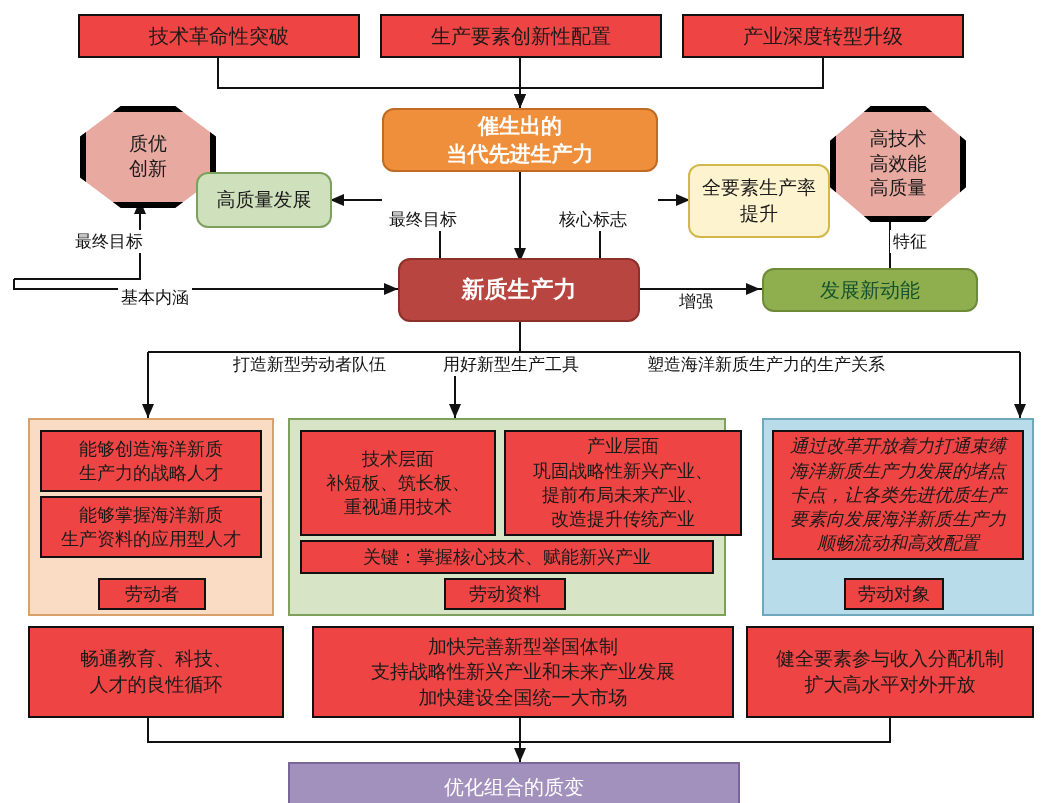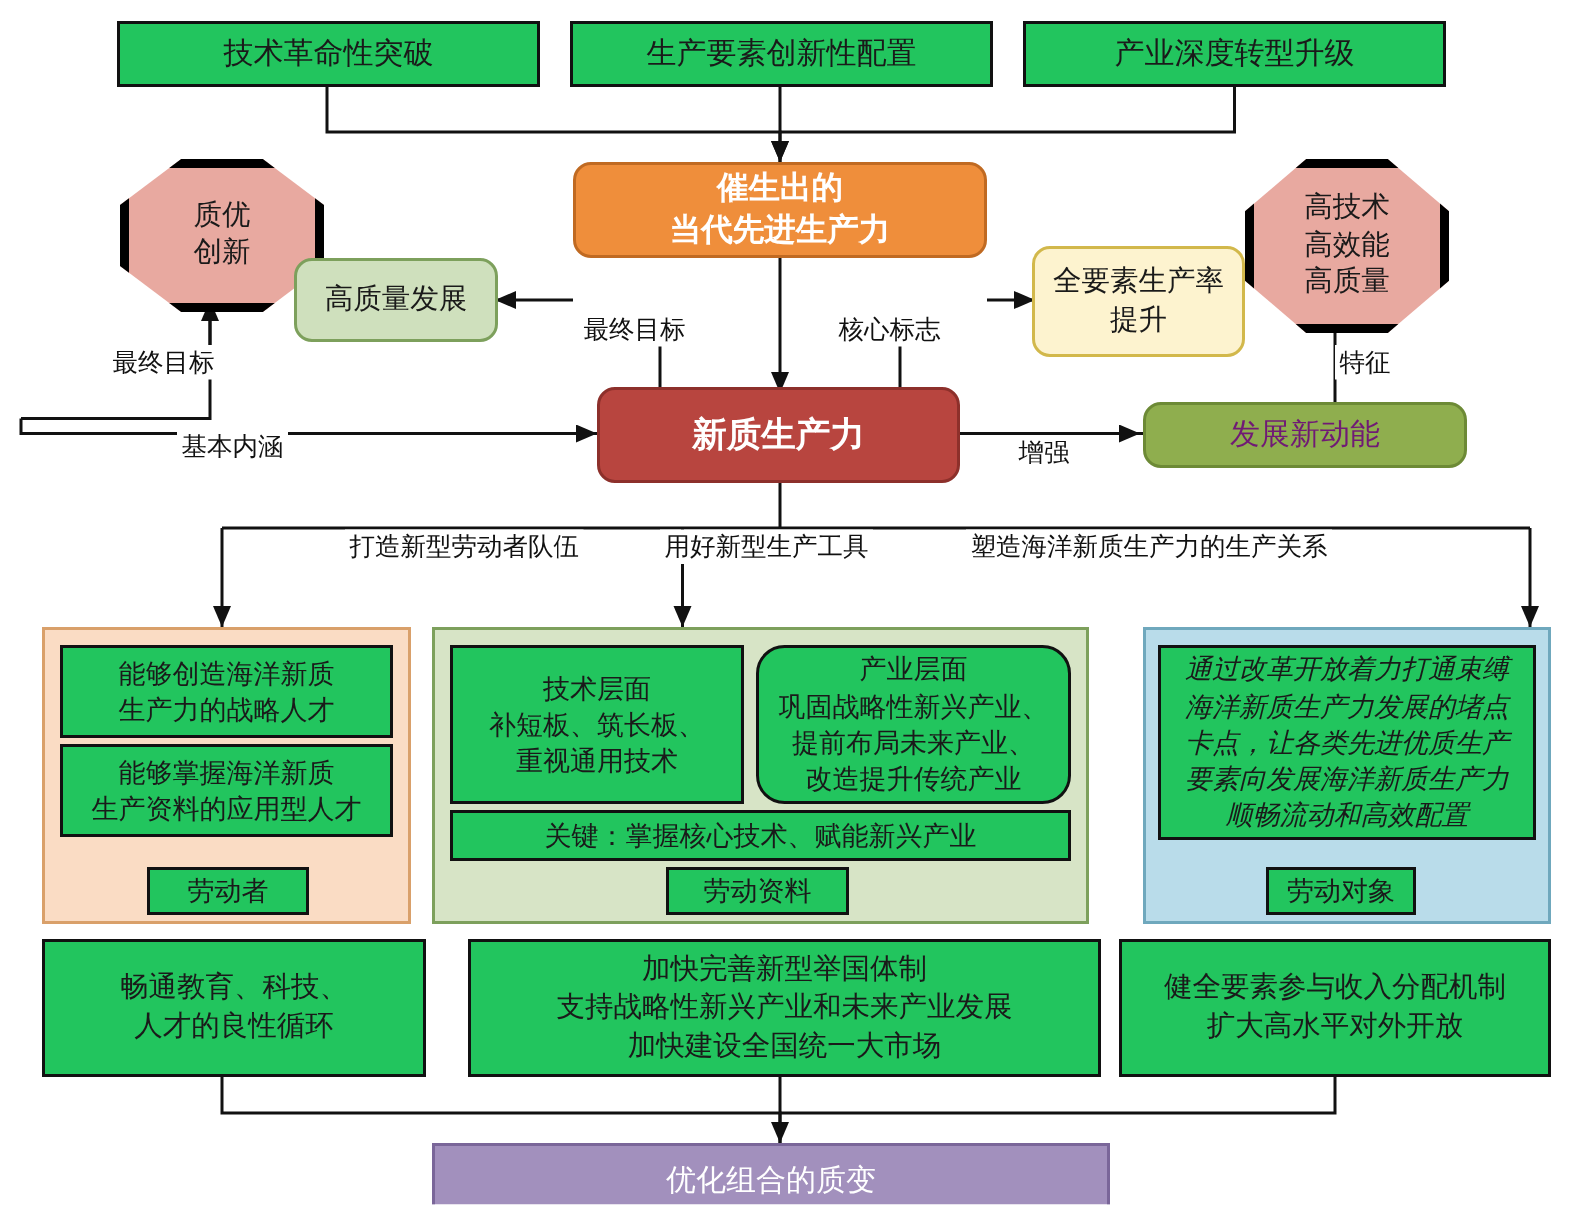--- a/index.html
+++ b/index.html
@@ -1,19 +1,19 @@
 <!DOCTYPE html>
 <html><head>
 <meta charset="utf-8">
 <style>
   html,body{margin:0;padding:0;background:#ffffff;}
   body{font-family:"Liberation Sans","DejaVu Sans",sans-serif;color:#1a1a1a;}
   #canvas{position:relative;width:1064px;height:803px;overflow:hidden;background:#fff;}
   .box{position:absolute;box-sizing:border-box;display:flex;align-items:center;justify-content:center;text-align:center;line-height:1.35;white-space:pre-line;}
-  .plain{border:2px solid #111;background:#22c55e;font-size:19px;}
+  .plain{border:2px solid #111;background:#ef4444;font-size:19px;}
   .rnd{border-radius:12px;}
   .top-box{font-size:20px;}
   svg.lines{position:absolute;left:0;top:0;width:1064px;height:803px;pointer-events:none;}
   .lbl{position:absolute;font-size:17px;color:#111;background:#fff;padding:0 3px;white-space:nowrap;}
   .oct{position:absolute;display:flex;align-items:center;justify-content:center;text-align:center;
        background:#e8a9a0;border:6px solid #000000;font-size:19px;line-height:1.3;white-space:pre-line;
        clip-path:polygon(30% 0,70% 0,100% 30%,100% 70%,70% 100%,30% 100%,0 70%,0 30%);}
 </style>
 </head>
 <body>
@@ -77,21 +77,21 @@
   <div class="box rnd" style="left:382px;top:108px;width:276px;height:64px;background:#ef8e3b;border:2px solid #c06a22;color:#fff;font-size:21px;font-weight:bold;">催生出的
 当代先进生产力</div>
 
   <div class="box rnd" style="left:196px;top:172px;width:136px;height:56px;background:#cfe0bd;border:2px solid #7da05c;font-size:19px;">高质量发展</div>
 
   <div class="box rnd" style="left:688px;top:164px;width:142px;height:74px;background:#fdf3cf;border:2px solid #d2b84b;font-size:19px;">全要素生产率
 提升</div>
 
   <div class="box rnd" style="left:398px;top:258px;width:242px;height:64px;background:#b8453f;border:2px solid #8d302b;color:#fff;font-size:23px;font-weight:bold;">新质生产力</div>
 
-  <div class="box rnd" style="left:762px;top:268px;width:216px;height:44px;background:#8fae4e;border:2px solid #6d8a36;color:#701a75;font-size:20px;">发展新动能</div>
+  <div class="box rnd" style="left:762px;top:268px;width:216px;height:44px;background:#8fae4e;border:2px solid #6d8a36;color:#14532d;font-size:20px;">发展新动能</div>
 
   <div class="lbl" style="left:386px;top:208px;">最终目标</div>
   <div class="lbl" style="left:556px;top:208px;">核心标志</div>
   <div class="lbl" style="left:72px;top:230px;">最终目标</div>
   <div class="lbl" style="left:890px;top:230px;">特征</div>
   <div class="lbl" style="left:118px;top:286px;">基本内涵</div>
   <div class="lbl" style="left:676px;top:290px;">增强</div>
   <div class="lbl" style="left:190px;top:353px;margin-left:40px;">打造新型劳动者队伍</div>
   <div class="lbl" style="left:440px;top:353px;">用好新型生产工具</div>
   <div class="lbl" style="left:644px;top:353px;">塑造海洋新质生产力的生产关系</div>
@@ -100,21 +100,21 @@
   <div class="box plain" style="left:40px;top:430px;width:222px;height:62px;font-size:18px;">能够创造海洋新质
 生产力的战略人才</div>
   <div class="box plain" style="left:40px;top:496px;width:222px;height:62px;font-size:18px;">能够掌握海洋新质
 生产资料的应用型人才</div>
   <div class="box plain" style="left:98px;top:578px;width:108px;height:32px;font-size:18px;">劳动者</div>
 
   <div style="position:absolute;left:288px;top:418px;width:438px;height:198px;background:#d7e4c6;border:2px solid #7da05c;box-sizing:border-box;"></div>
   <div class="box plain" style="left:300px;top:430px;width:196px;height:106px;font-size:18px;">技术层面
 补短板、筑长板、
 重视通用技术</div>
-  <div class="box plain" style="left:504px;top:430px;width:210px;height:106px;font-size:18px;border-radius:19px;">产业层面
+  <div class="box plain" style="left:504px;top:430px;width:238px;height:106px;font-size:18px;">产业层面
 巩固战略性新兴产业、
 提前布局未来产业、
 改造提升传统产业</div>
   <div class="box plain" style="left:300px;top:540px;width:414px;height:34px;font-size:18px;">关键：掌握核心技术、赋能新兴产业</div>
   <div class="box plain" style="left:444px;top:578px;width:122px;height:32px;font-size:18px;">劳动资料</div>
 
   <div style="position:absolute;left:762px;top:418px;width:272px;height:198px;background:#b9dcea;border:2px solid #6fa8bd;box-sizing:border-box;"></div>
   <div class="box plain" style="left:772px;top:430px;width:252px;height:130px;font-size:18px;font-style:italic;">通过改革开放着力打通束缚
 海洋新质生产力发展的堵点
 卡点，让各类先进优质生产

